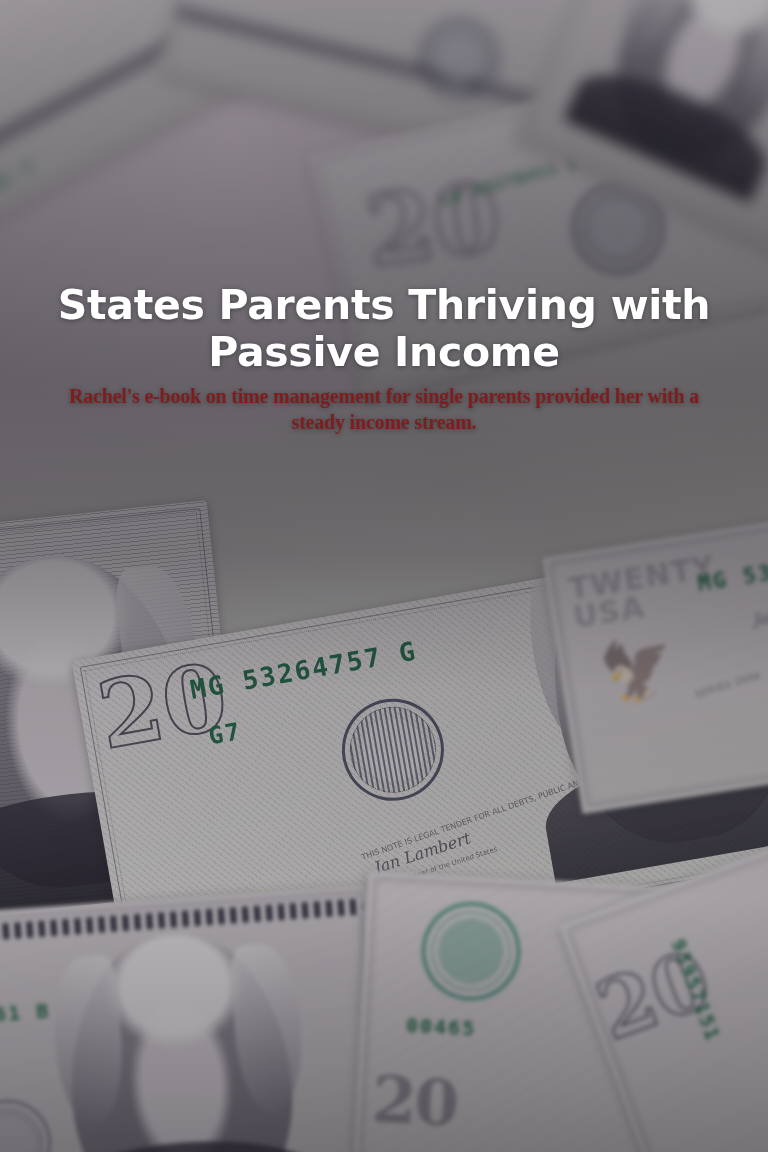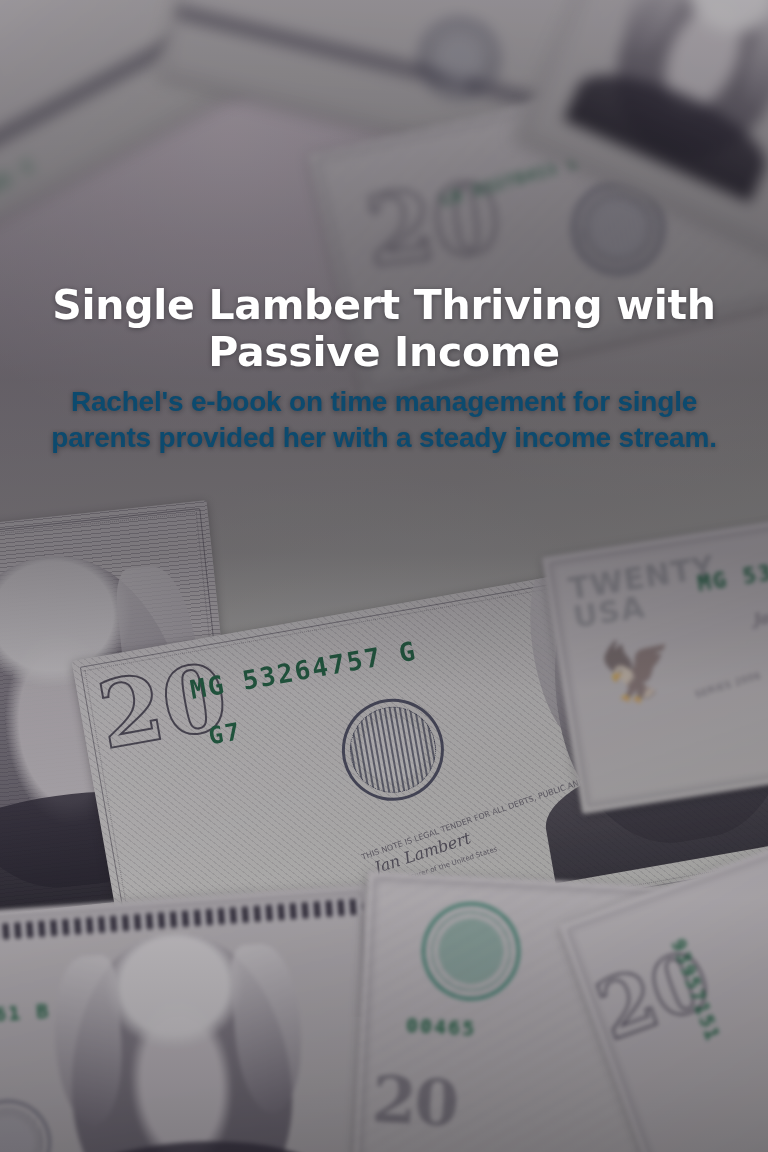--- a/index.html
+++ b/index.html
@@ -243,25 +243,25 @@
     font-family: "DejaVu Sans", sans-serif;
     font-weight: 700;
     font-size: 41px;
     line-height: 1.15;
     color: #ffffff;
     letter-spacing: -0.3px;
     text-shadow: 0 1px 5px rgba(20,18,24,0.45);
   }
   .subhead {
     margin: 8px 0 0 0;
-    font-family: Liberation Sans, sans-serif;
-    font-weight: 700;
-    font-size: 28px;
+    font-family: Liberation Serif, serif;
+    font-weight: 700;
+    font-size: 20px;
     line-height: 1.28;
-    color: #0c4a6e;
+    color: #7f1d1d;
     letter-spacing: -0.2px;
     text-shadow: 0 1px 5px rgba(20,18,24,0.45);
   }
   .footer {
     position: absolute;
     left: 0;
     right: 0;
     top: 1038px;
     text-align: center;
   }
@@ -396,19 +396,19 @@
     </div>
 
   </div>
 
   <div class="tint"></div>
   <div class="scrim"></div>
 
   <div class="content">
 
     <div class="headline-block">
-      <h1 class="headline">Single Lambert Thriving with Passive Income</h1>
+      <h1 class="headline">States Parents Thriving with Passive Income</h1>
       <p class="subhead">Rachel's e-book on time management for single parents provided her with a steady income stream.</p>
     </div>
 
 
   </div>
 </div>
 
 </body></html>

